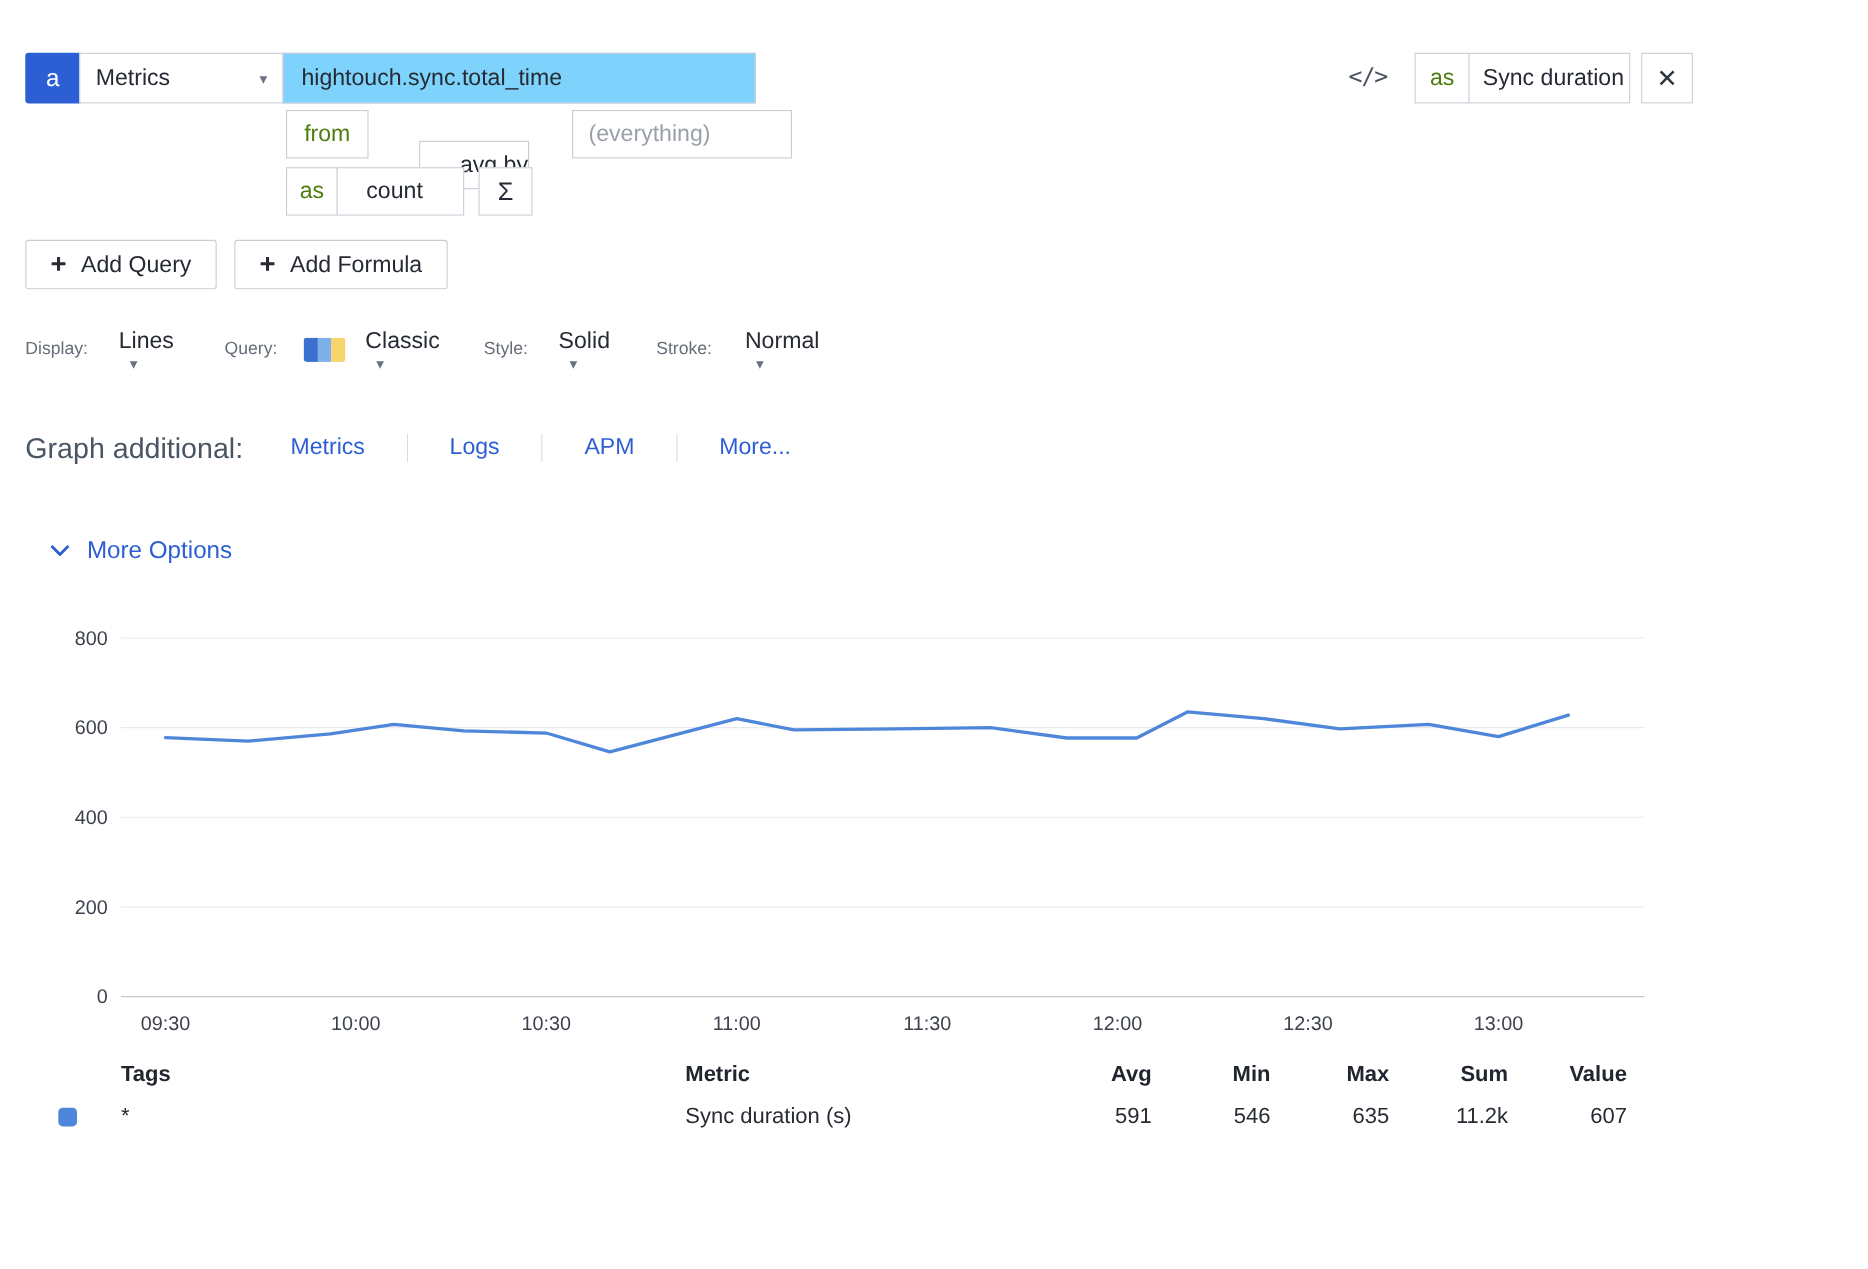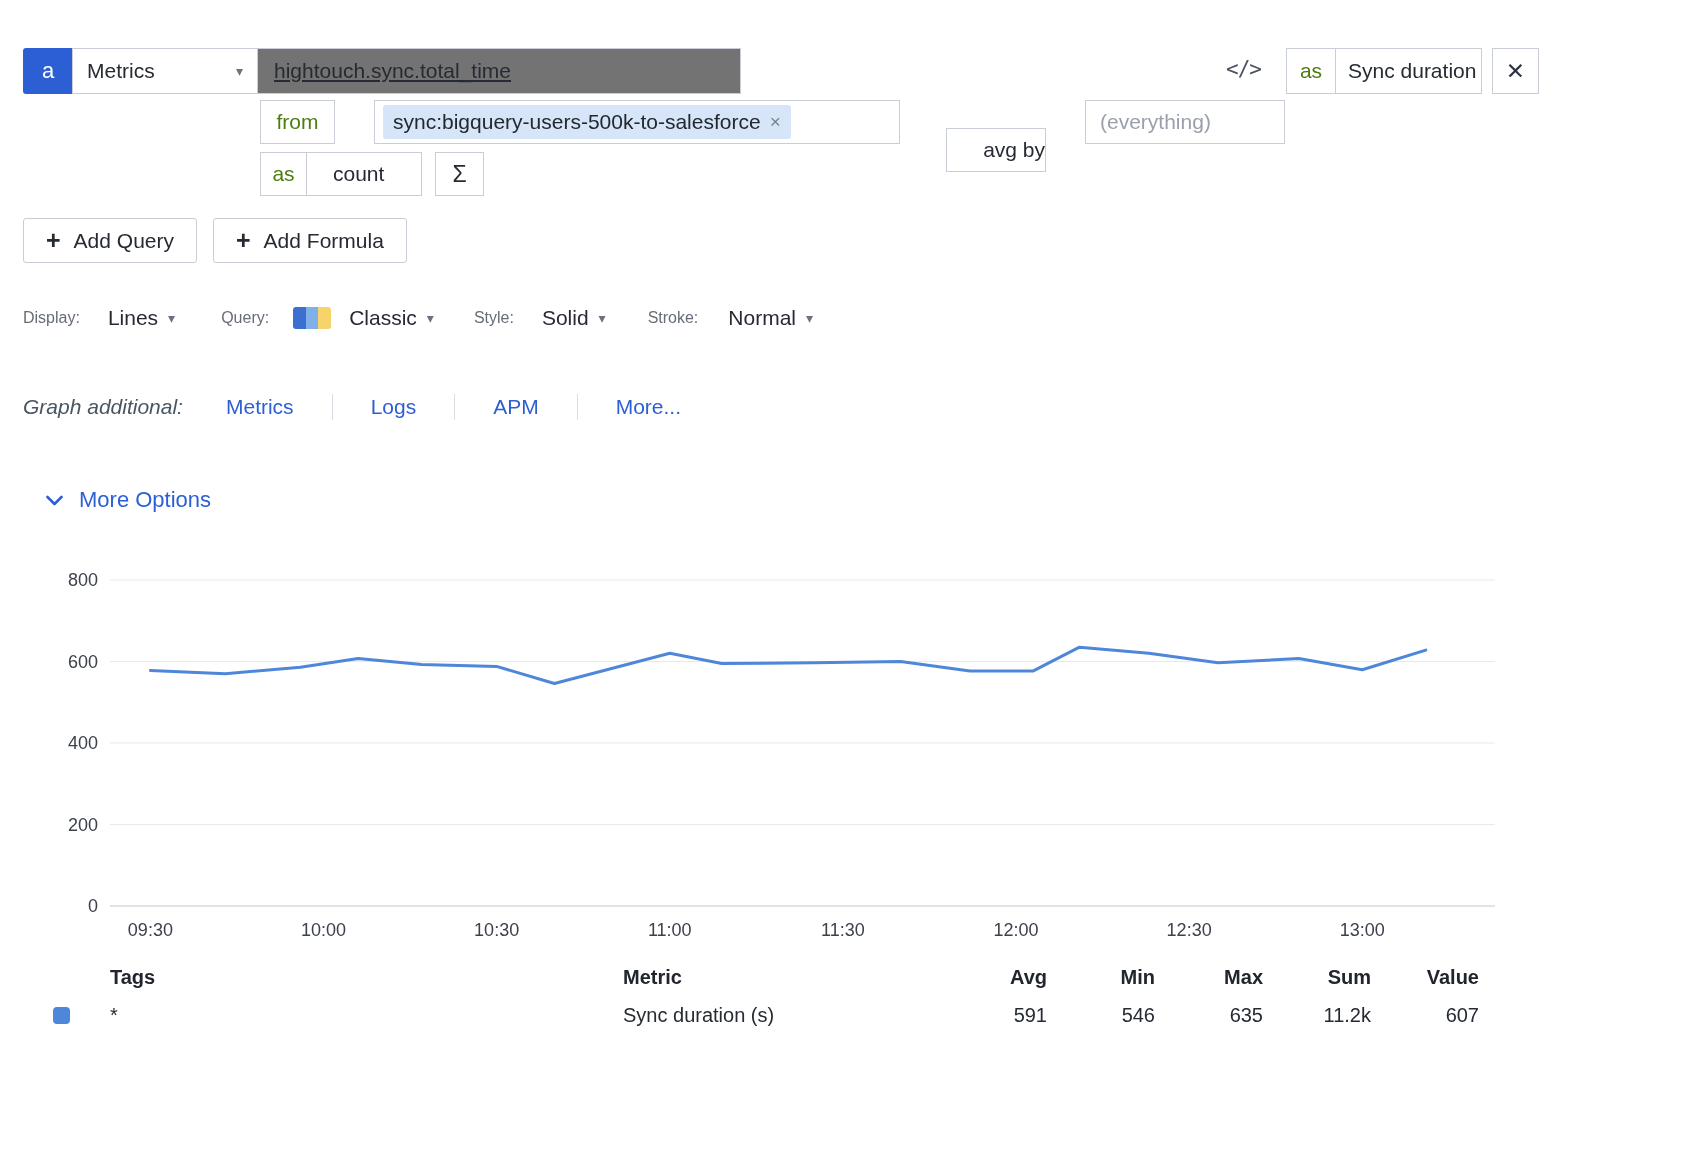--- a/index.html
+++ b/index.html
@@ -23,40 +23,40 @@
   .letter-badge {
     width: 50px; height: 46px;
     background: #2d5fd4; color: #fff;
     display: flex; align-items: center; justify-content: center;
     font-size: 22px; border-radius: 3px 0 0 3px;
   }
   .select { padding: 0 14px; width: 186px; margin-left: -1px; cursor: pointer; }
   .caret { color: #6a7280; font-size: 14px; margin-left: auto; }
   .caret.inline { margin-left: 10px; }
   .metric-input {
-    width: 484px; margin-left: -1px; padding: 0 16px;
-    background: #737373; cursor: text; white-space: nowrap; overflow: hidden; text-decoration: underline;
+    width: 430px; margin-left: -1px; padding: 0 16px;
+    background: #7dd3fc; cursor: text; white-space: nowrap; overflow: hidden;
   }
   .graylbl { color: #4d7c0f; }
   .pill {
     background: #d6e6f8; border-radius: 3px; padding: 5px 10px;
     display: inline-flex; align-items: center; gap: 9px;
     font-size: 21px; color: #23282f; white-space: nowrap; cursor: pointer;
   }
   .pill-x { color: #7b828c; font-size: 19px; cursor: pointer; }
   .btn {
     height: 45px; border: 1px solid #c9cdd6; border-radius: 3px; background: #fff;
     display: inline-flex; align-items: center; gap: 13px; padding: 0 22px;
     font-size: 21px; color: #262a33; font-family: inherit; cursor: pointer;
   }
   .plus { font-size: 25px; font-weight: 700; line-height: 1; color: #262a33; }
   .lbl { color: #666c78; font-size: 16px; }
   .dd {
-    display: inline-flex; align-items: center; cursor: pointer;
-    font-size: 21px; color: #262a33;
+    display: inline-flex; align-items: flex-start; cursor: pointer;
+    font-size: 21px; color: #262a33; flex-direction: column;
   }
   .swatch-classic {
     width: 38px; height: 22px; border-radius: 3px; overflow: hidden;
     display: inline-flex; cursor: pointer;
   }
   .swatch-classic i { display: block; height: 100%; }
   .glink { color: #2d5fd4; font-size: 21px; text-decoration: none; cursor: pointer; }
   .vsep { width: 1px; height: 26px; background: #d9dce2; margin: 0 38px; }
   .code-icon {
     font-family: "DejaVu Sans Mono", monospace; font-size: 21px;
@@ -103,26 +103,20 @@
     <span>Sync duration (s)</span>
   </div>
 </div>
 
 <div class="abs box close-box" style="top:48px; left:1492px; width:47px; height:46px;">
   <span class="close-x">✕</span>
 </div>
 
 <div class="abs" style="top:100px; left:260px; height:44px; display:flex;gap:40px;">
   <div class="box graylbl" style="width:75px; justify-content:center;">from</div>
-  <div class="box" style="width:526px; margin-left:-1px; padding:0 8px;">
-    <span class="pill">
-      <span>sync:bigquery-users-500k-to-salesforce</span>
-      <span class="pill-x">×</span>
-    </span>
-  </div>
   <div class="box" style="width:100px; margin-left:6px; justify-content:flex-end;margin-top:28px;">
     <span>avg by</span>
   </div>
   <div class="box" style="width:200px; margin-left:-1px; padding:0 14px; color:#9aa0ab;">
     <span>(everything)</span>
   </div>
 </div>
 
 <div class="abs" style="top:152px; left:260px; height:44px; display:flex;">
   <div class="box graylbl" style="width:47px; justify-content:center;">as</div>
@@ -167,21 +161,21 @@
     <span class="caret inline">▾</span>
   </span>
   <span class="lbl" style="margin-left:42px;">Stroke:</span>
   <span class="dd" style="margin-left:30px;">
     <span>Normal</span>
     <span class="caret inline">▾</span>
   </span>
 </div>
 
 <div class="abs" style="top:390px; left:23px; height:34px; display:flex; align-items:center;">
-  <span class="lbl" style="font-size:21px; color:#4a5563;font-style:italic;">Graph additional:</span>
+  <span class="lbl" style="font-size:26px; color:#4a5563;">Graph additional:</span>
   <a class="glink" style="margin-left:43px;">Metrics</a>
   <span class="vsep"></span>
   <a class="glink">Logs</a>
   <span class="vsep"></span>
   <a class="glink">APM</a>
   <span class="vsep"></span>
   <a class="glink">More...</a>
 </div>
 
 <div class="abs more-opts" style="top:487px; left:46px;">

